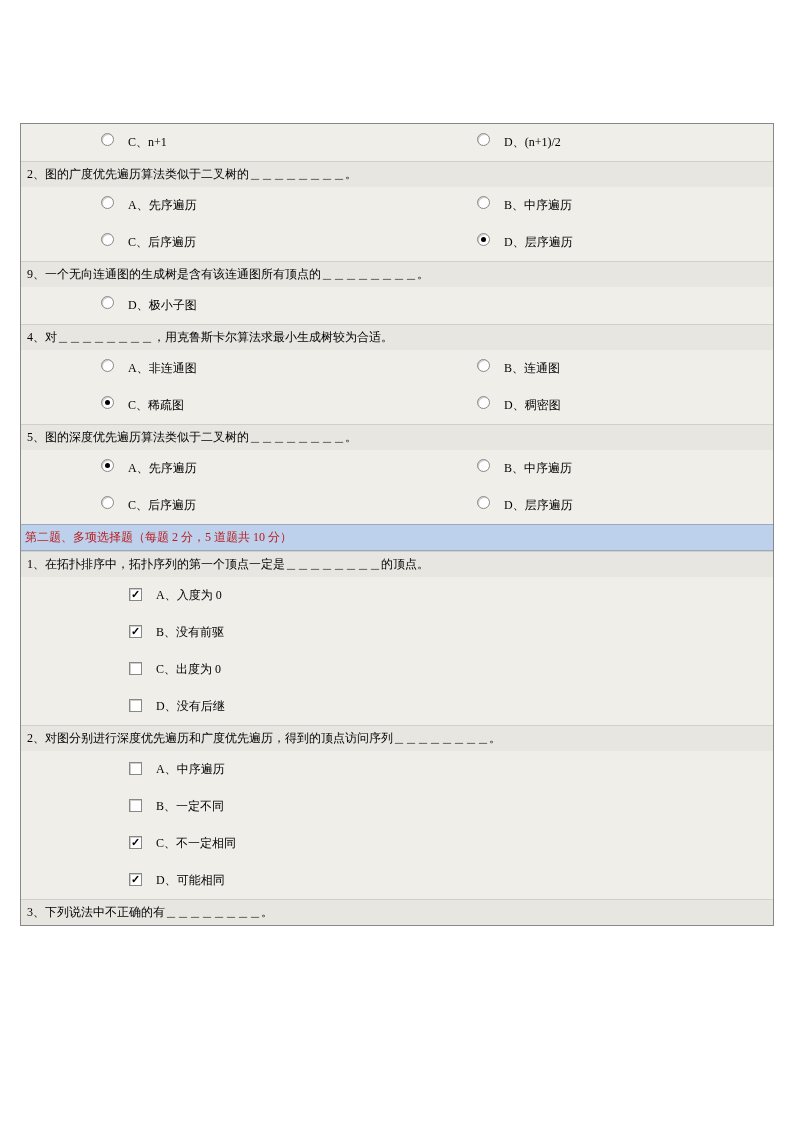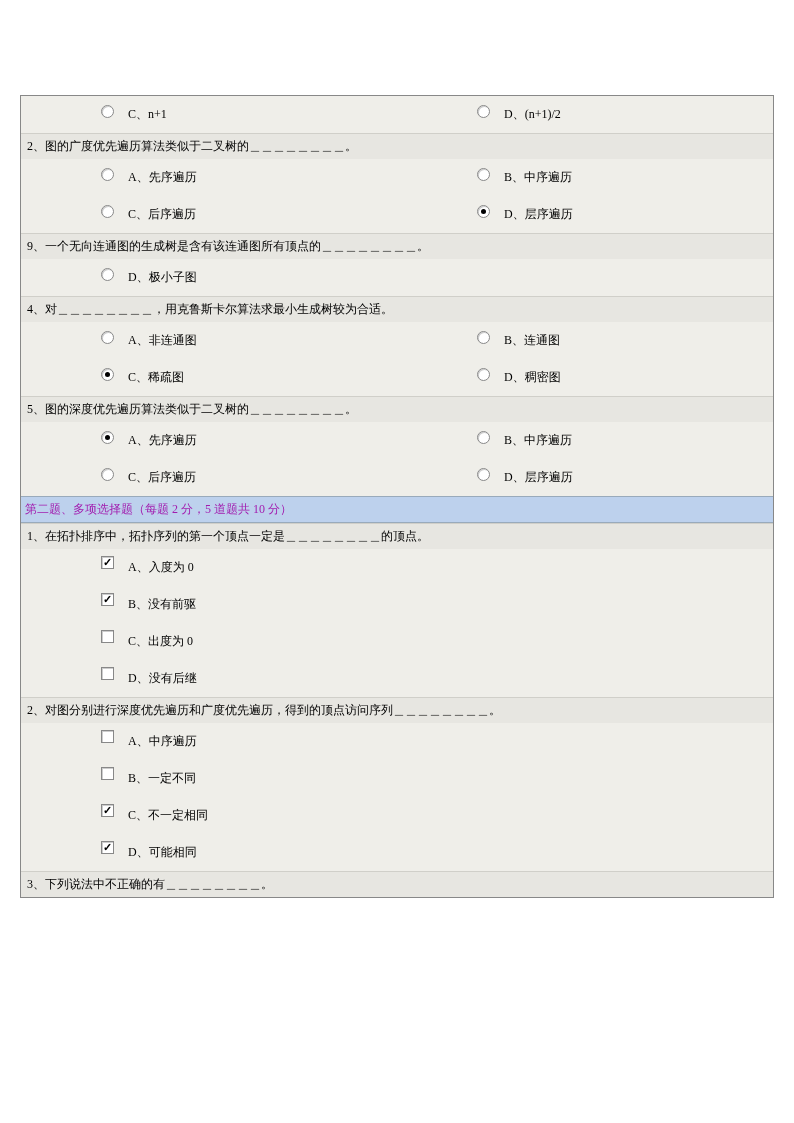--- a/index.html
+++ b/index.html
@@ -14,20 +14,21 @@
   .page {
     width: 794px;
     height: 1123px;
     background: #fff;
     position: relative;
     padding: 95px 20px 0 20px;
   }
   .exam-box {
     border: 1px solid #888;
     background: #efeee9;
+    margin-top: 28px;
   }
   .q-row {
     background: #e7e6e1;
     padding: 4px 6px;
     font-size: 12px;
     border-top: 1px solid #d0cfc9;
   }
   .opt-grid {
     display: flex;
     flex-wrap: wrap;
@@ -36,22 +37,22 @@
   .opt-cell {
     width: 50%;
     display: flex;
     align-items: center;
     padding: 10px 6px 10px 80px;
     font-size: 12px;
   }
   .opt-cell-full {
     width: 100%;
     display: flex;
-    align-items: flex-start;
-    padding: 10px 6px 10px 80px;
+    align-items: flex-end;
+    padding: 10px 6px 10px 108px;
     font-size: 12px;
   }
   .radio, .checkbox {
     display: inline-flex;
     align-items: center;
     justify-content: center;
     width: 13px;
     height: 13px;
     margin-right: 14px;
     background: #fff;
@@ -72,21 +73,21 @@
   }
   .checkbox.checked::after {
     content: "✓";
     font-size: 11px;
     font-weight: bold;
     color: #000;
     line-height: 11px;
   }
   .section-header {
     background: #bdd1ed;
-    color: #a21caf;
+    color: #b91c1c;
     padding: 4px 4px;
     font-size: 12px;
     border-top: 1px solid #9ab;
     border-bottom: 1px solid #9ab;
   }
   .opt-label {
     font-size: 12px;
   }
 </style>
 </head>

